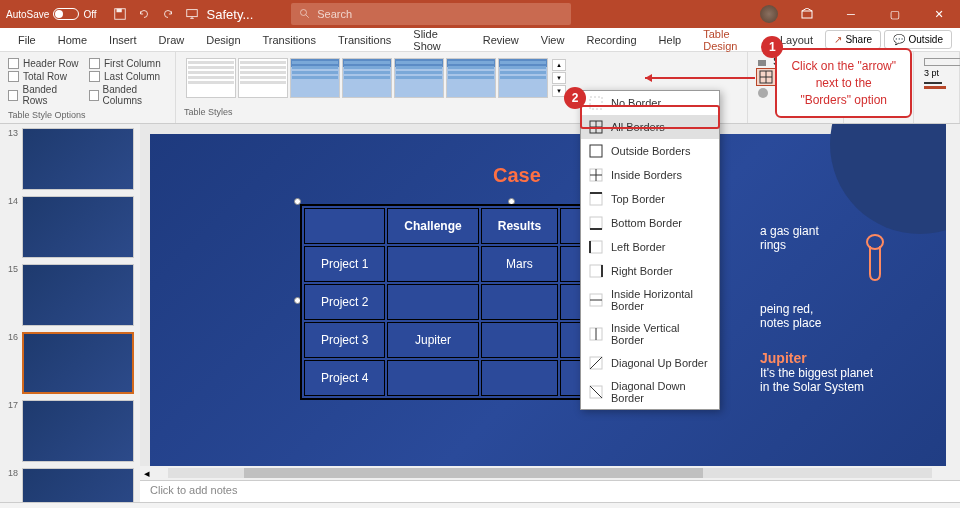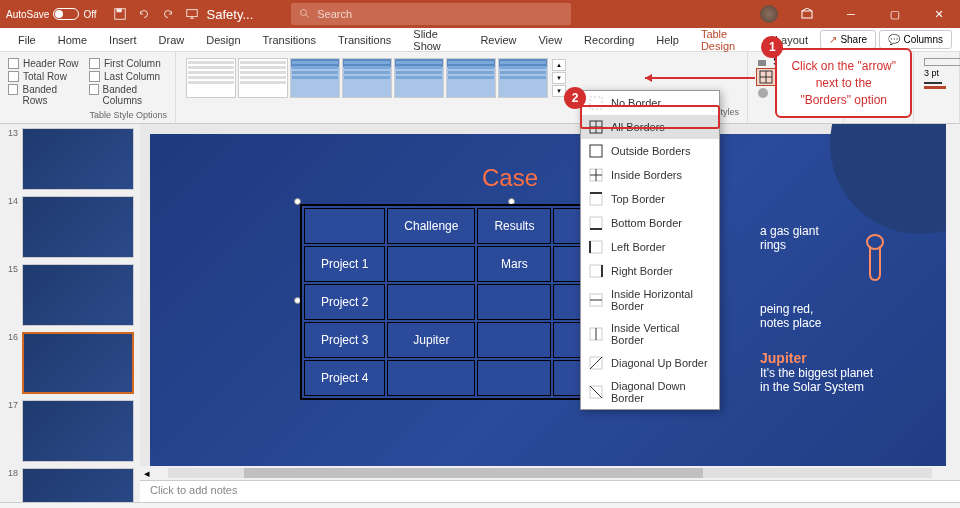--- a/index.html
+++ b/index.html
@@ -15,23 +15,23 @@
 .win-controls{margin-left:auto;display:flex;gap:14px;align-items:center}
 .avatar{width:18px;height:18px;border-radius:50%;background:radial-gradient(circle,#8a7060,#5a4030)}
 .win-btn{width:30px;height:20px;display:flex;align-items:center;justify-content:center;color:#fff}
 .menubar{height:24px;background:#fff;display:flex;align-items:center;padding:0 8px;gap:2px;border-bottom:1px solid #ddd}
 .menu-item{padding:4px 10px;font-size:11px;color:#333;cursor:pointer}
 .menu-item.active{color:#b8472a}
 .menu-right{margin-left:auto;display:flex;gap:3px}
 .share-btn{padding:3px 8px;border:1px solid #ccc;border-radius:3px;font-size:10px;display:flex;align-items:center;gap:3px}
 .ribbon{height:72px;background:#f3f3f3;display:flex;border-bottom:1px solid #ccc}
 .ribbon-group{padding:4px 8px;border-right:1px solid #ddd;display:flex;flex-direction:column}
-.ribbon-label{font-size:9px;color:#666;text-align:right;margin-top:auto;padding:2px 0}
+.ribbon-label{font-size:9px;color:#666;text-align:left;margin-top:auto;padding:2px 0}
 .checkboxes{display:grid;grid-template-columns:auto auto;gap:2px 8px;padding:2px 0}
-.cb-item{display:flex;gap:4px;font-size:10px;color:#444}
+.cb-item{display:flex;align-items:center;gap:4px;font-size:10px;color:#444}
 .cb{width:11px;height:11px;border:1px solid #999;background:#fff}
 .style-gallery{display:flex;gap:2px;padding:2px;align-items:center}
 .style-thumb{width:50px;height:40px;border:1px solid #ccc;background:#fff;display:flex;flex-direction:column;padding:1px}
 .style-thumb.blue{background:linear-gradient(to bottom,#5b8bc5 20%,#a8c5e8 20%)}
 .style-thumb .hr{height:3px;background:#ddd;margin:1px 0}
 .style-thumb.blue .hr{background:#7aa8d8}
 .style-nav{display:flex;flex-direction:column;gap:1px;margin-left:2px}
 .style-nav-btn{width:14px;height:12px;border:1px solid #ccc;background:#fff;font-size:7px;display:flex;align-items:center;justify-content:center}
 .shading-row{display:flex;align-items:center;gap:3px}
 .borders-btn{display:flex;align-items:center;border:1px solid #b8472a;background:#f5d5c8;padding:1px 2px;gap:2px}
@@ -42,24 +42,24 @@
 .thumbs{width:140px;background:#f0f0f0;overflow-y:auto;padding:4px}
 .thumb-wrap{display:flex;gap:4px;margin-bottom:6px}
 .thumb-num{font-size:9px;color:#666;width:14px;text-align:right}
 .thumb{width:112px;height:62px;background:#2c4a8a;border:1px solid #ccc}
 .thumb.active{border:2px solid #d2691e}
 .thumb-content{width:100%;height:100%;position:relative;background:linear-gradient(135deg,#1e3a6e,#2c4a8a)}
 .slide-area{flex:1;background:#e8e8e8;display:flex;flex-direction:column;position:relative}
 .slide-canvas{flex:1;display:flex;align-items:flex-start;justify-content:center;padding:10px;overflow:hidden}
 .slide{width:800px;height:450px;background:linear-gradient(135deg,#1e3a7e 0%,#2a4a9a 50%,#1e3a7e 100%);position:relative;margin-top:0}
 .blob1{position:absolute;width:180px;height:180px;background:#243e7a;border-radius:50%;top:-80px;right:-60px}
-.slide-title{position:absolute;top:30px;left:332px;color:#ff7043;font-size:24px;font-weight:400}
+.slide-title{position:absolute;top:30px;left:343px;color:#ff7043;font-size:20px;font-weight:700}
 .slide-table{position:absolute;top:70px;left:150px;border:2px solid #000;background:#2c4a9a}
 .slide-table td,.slide-table th{border:1px solid #000;padding:10px 16px;color:#fff;font-size:12px;text-align:center;min-width:70px}
-.slide-table th{font-weight:400}
+.slide-table th{font-weight:700}
 .sel-handle{position:absolute;width:7px;height:7px;background:#fff;border:1px solid #888;border-radius:50%}
 .right-text{position:absolute;right:40px;top:200px;color:#fff;font-size:12px;width:150px}
 .right-text h4{color:#ff8a60;font-size:14px;margin-top:20px}
 .pin{position:absolute;right:60px;top:100px;width:30px;height:50px}
 .pin svg{width:100%;height:100%}
 .dropdown{position:absolute;top:90px;left:580px;width:140px;background:#fff;border:1px solid #999;box-shadow:2px 2px 8px rgba(0,0,0,0.3);z-index:100}
 .dd-item{padding:5px 8px;display:flex;align-items:center;gap:8px;font-size:11px;color:#333;cursor:pointer}
 .dd-item:hover,.dd-item.hover{background:#e0e0e0}
 .dd-icon{width:14px;height:14px;flex-shrink:0}
 .callout{position:absolute;top:48px;right:48px;z-index:200}
@@ -142,21 +142,21 @@
   <div class="menu-item">Help</div>
   <div class="menu-item active">Table Design</div>
   <div class="menu-item">Layout</div>
   <div class="menu-right">
     <div class="share-btn">
         <span style="color:#b8472a">↗</span>
         <span>Share</span>
       </div>
     <div class="share-btn">
         <span style="color:#b8472a">💬</span>
-        <span>Columns</span>
+        <span>Outside</span>
       </div>
   </div>
 </div>
 
 <div class="ribbon">
   <div class="ribbon-group" style="width:176px">
     <div class="checkboxes">
       <div class="cb-item">
           <div class="cb"></div>
           <span>Header Row</span>

